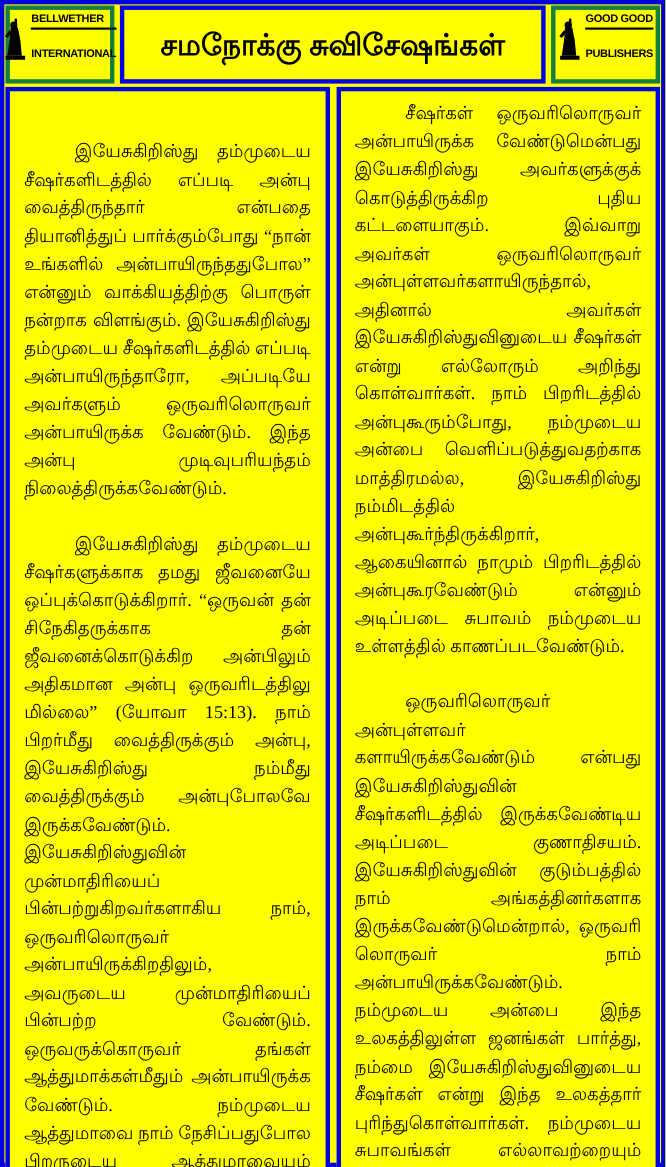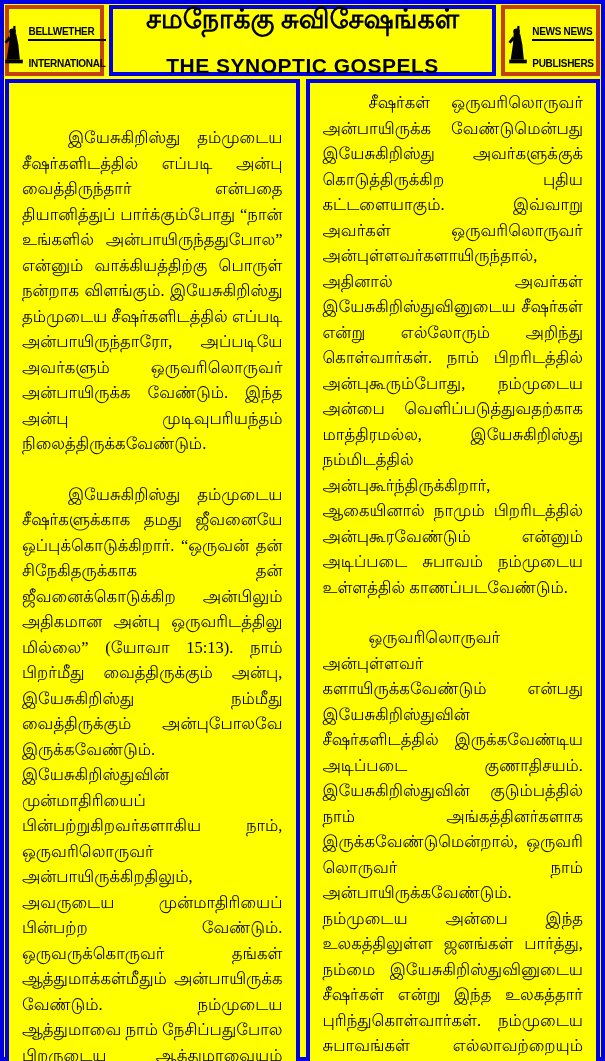--- a/index.html
+++ b/index.html
@@ -18,23 +18,23 @@
     gap: 3px;
   }
   
   .header {
     display: flex; gap: 5px;
     height: 71px; flex: 0 0 auto;
     margin: 1px 1px 0 1px;
   }
   .logo-box {
     box-sizing: border-box;
-    border: 4px solid #c2410c;
+    border: 4px solid #15803d;
     width: 99px; flex: 0 0 auto;
-    display: flex; align-items: flex-end; justify-content: center;
+    display: flex; align-items: flex-start; justify-content: center;
     gap: 3px; padding: 2px;
     background: #ffff00;
   }
   .logo-figure { flex: 0 0 auto; }
   .logo-text {
     display: flex; flex-direction: column;
     font-family: "Liberation Sans", sans-serif;
     font-weight: bold;
     font-size: 10px; line-height: 13px;
     letter-spacing: -0.3px;
@@ -100,35 +100,34 @@
         </g>
       </svg>
       <div class="logo-text">
         <span class="logo-line1">BELLWETHER</span>
         <span class="logo-line2">INTERNATIONAL</span>
       </div>
     </div>
 
     <div class="title-box">
       <div class="title-tamil">சமநோக்கு சுவிசேஷங்கள்</div>
-      <div class="title-english">THE SYNOPTIC GOSPELS</div>
     </div>
 
     <div class="logo-box">
       <svg class="logo-figure" width="22" height="50" viewBox="0 0 30 52" aria-hidden="true">
         <g fill="#000">
           <rect x="14" y="0" width="3" height="12"></rect>
           <circle cx="13" cy="8" r="4.5"></circle>
           <path d="M9,11 L18,11 L21,26 L23,46 L5,46 L8,26 Z"></path>
           <path d="M8,14 L2,22 L5,24 L10,18 Z"></path>
           <rect x="3" y="46" width="24" height="5"></rect>
         </g>
       </svg>
       <div class="logo-text">
-        <span class="logo-line1">NEWS NEWS</span>
+        <span class="logo-line1">GOOD GOOD</span>
         <span class="logo-line2">PUBLISHERS</span>
       </div>
     </div>
 
   </div>
 
   <div class="main">
 
     <section class="col col-left">
       <p class="body-para">இயேசுகிறிஸ்து தம்முடைய சீஷர்களிடத்தில் எப்படி அன்பு வைத்திருந்தார் என்பதை தியானித்துப் பார்க்கும்போது “நான் உங்களில் அன்பாயிருந்ததுபோல” என்னும் வாக்கியத்திற்கு பொருள் நன்றாக விளங்கும். இயேசுகிறிஸ்து தம்முடைய சீஷர்களிடத்தில் எப்படி அன்பாயிருந்தாரோ, அப்படியே அவர்களும் ஒருவரிலொருவர் அன்பாயிருக்க வேண்டும். இந்த அன்பு முடிவுபரியந்தம் நிலைத்திருக்கவேண்டும்.</p>

